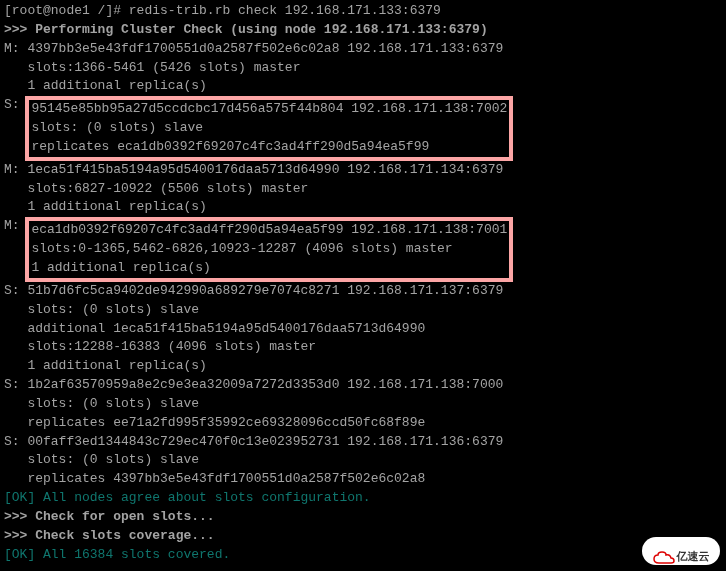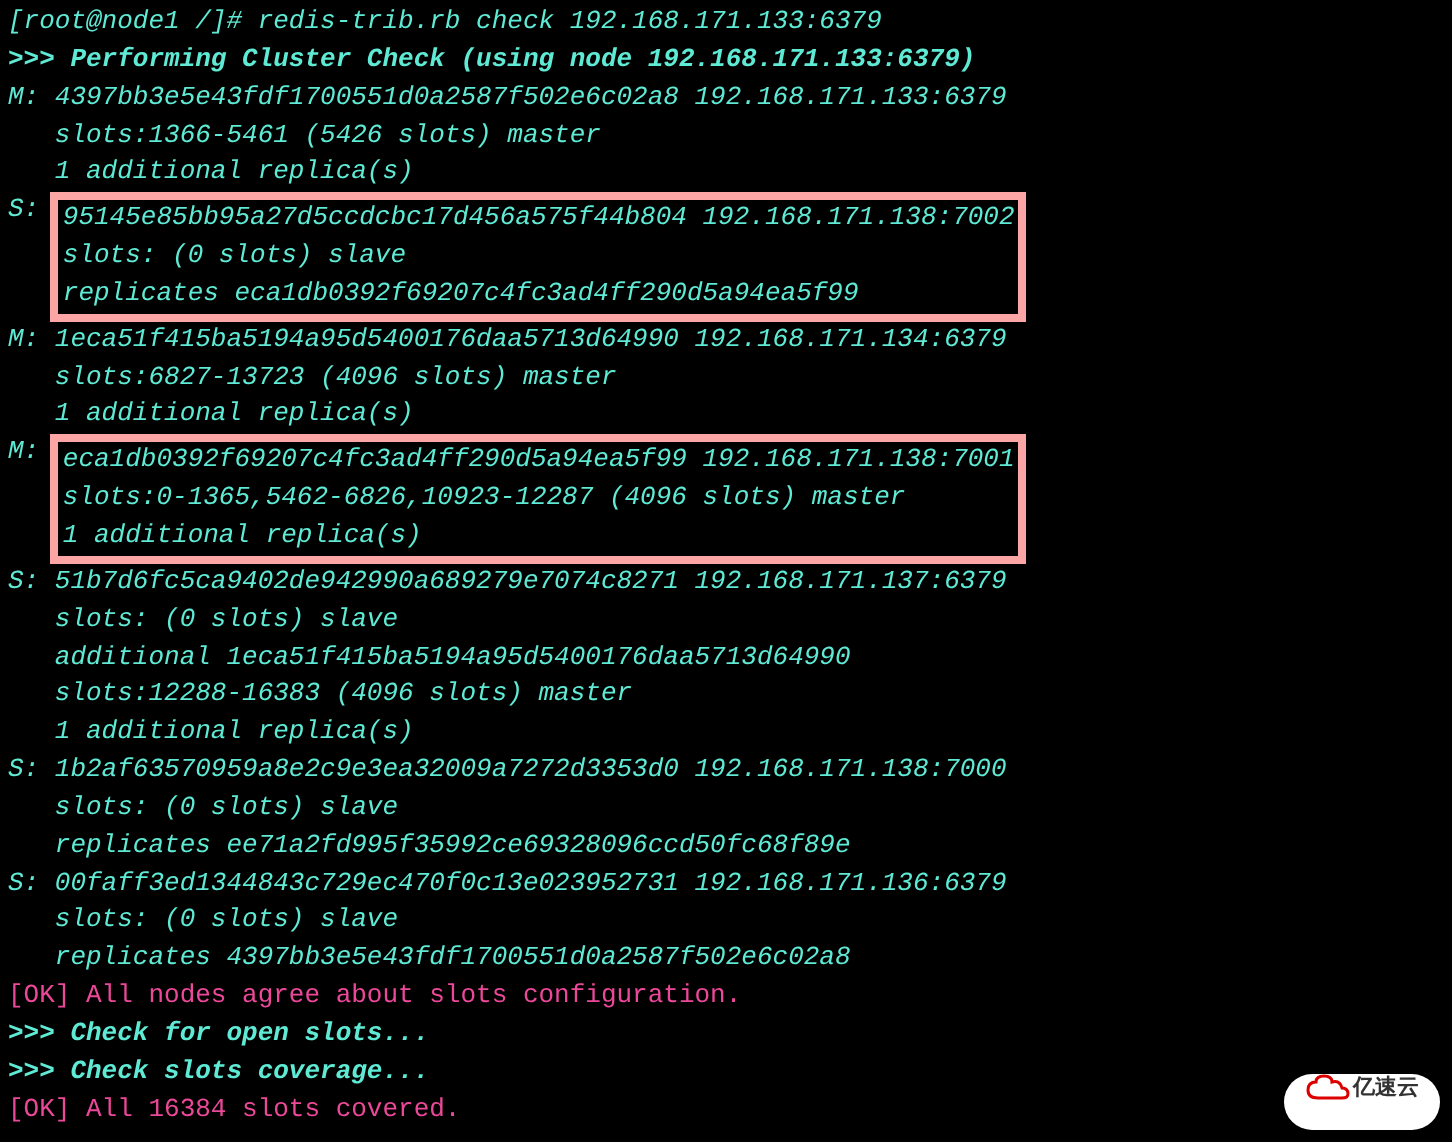--- a/index.html
+++ b/index.html
@@ -15,40 +15,40 @@
       color: #fff;
       width: 726px;
       height: 571px;
       padding: 2px 4px;
       position: relative;
       overflow: hidden;
     }
     .line {
       white-space: pre;
     }
-    .white { color: #5eead4; font-style: italic; }
+    .white { color: #a3a3a3; }
     .bold { font-weight: bold; }
-    .green-dim { color: #ec4899; }
+    .green-dim { color: #0f766e; }
     .box-red {
       border: 4px solid #fca5a5;
       display: inline-block;
       padding: 0 2px;
       position: relative;
       margin-left: -2px;
     }
     .watermark {
       position: absolute;
       bottom: 6px;
       right: 6px;
       width: 78px;
       height: 28px;
       background: #fff;
       border-radius: 14px;
       display: flex;
-      align-items: flex-start;
+      align-items: flex-end;
       justify-content: center;
       gap: 2px;
       box-shadow: 0 0 4px rgba(0,0,0,0.4);
     }
     .watermark .cloud {
       width: 22px;
       height: 14px;
       position: relative;
     }
     .watermark .cloud svg {
@@ -74,21 +74,21 @@
       <div class="line white">   1 additional replica(s)</div>
       <div style="display: flex; align-items: flex-start;">
         <span class="line white">S: </span>
         <span class="box-red">
           <div class="line white">95145e85bb95a27d5ccdcbc17d456a575f44b804 192.168.171.138:7002</div>
           <div class="line white">slots: (0 slots) slave</div>
           <div class="line white">replicates eca1db0392f69207c4fc3ad4ff290d5a94ea5f99</div>
         </span>
       </div>
       <div class="line white">M: 1eca51f415ba5194a95d5400176daa5713d64990 192.168.171.134:6379</div>
-      <div class="line white">   slots:6827-13723 (4096 slots) master</div>
+      <div class="line white">   slots:6827-10922 (5506 slots) master</div>
       <div class="line white">   1 additional replica(s)</div>
       <div style="display: flex; align-items: flex-start;">
         <span class="line white">M: </span>
         <span class="box-red">
           <div class="line white">eca1db0392f69207c4fc3ad4ff290d5a94ea5f99 192.168.171.138:7001</div>
           <div class="line white">slots:0-1365,5462-6826,10923-12287 (4096 slots) master</div>
           <div class="line white">1 additional replica(s)</div>
         </span>
       </div>
       <div class="line white">S: 51b7d6fc5ca9402de942990a689279e7074c8271 192.168.171.137:6379</div>

